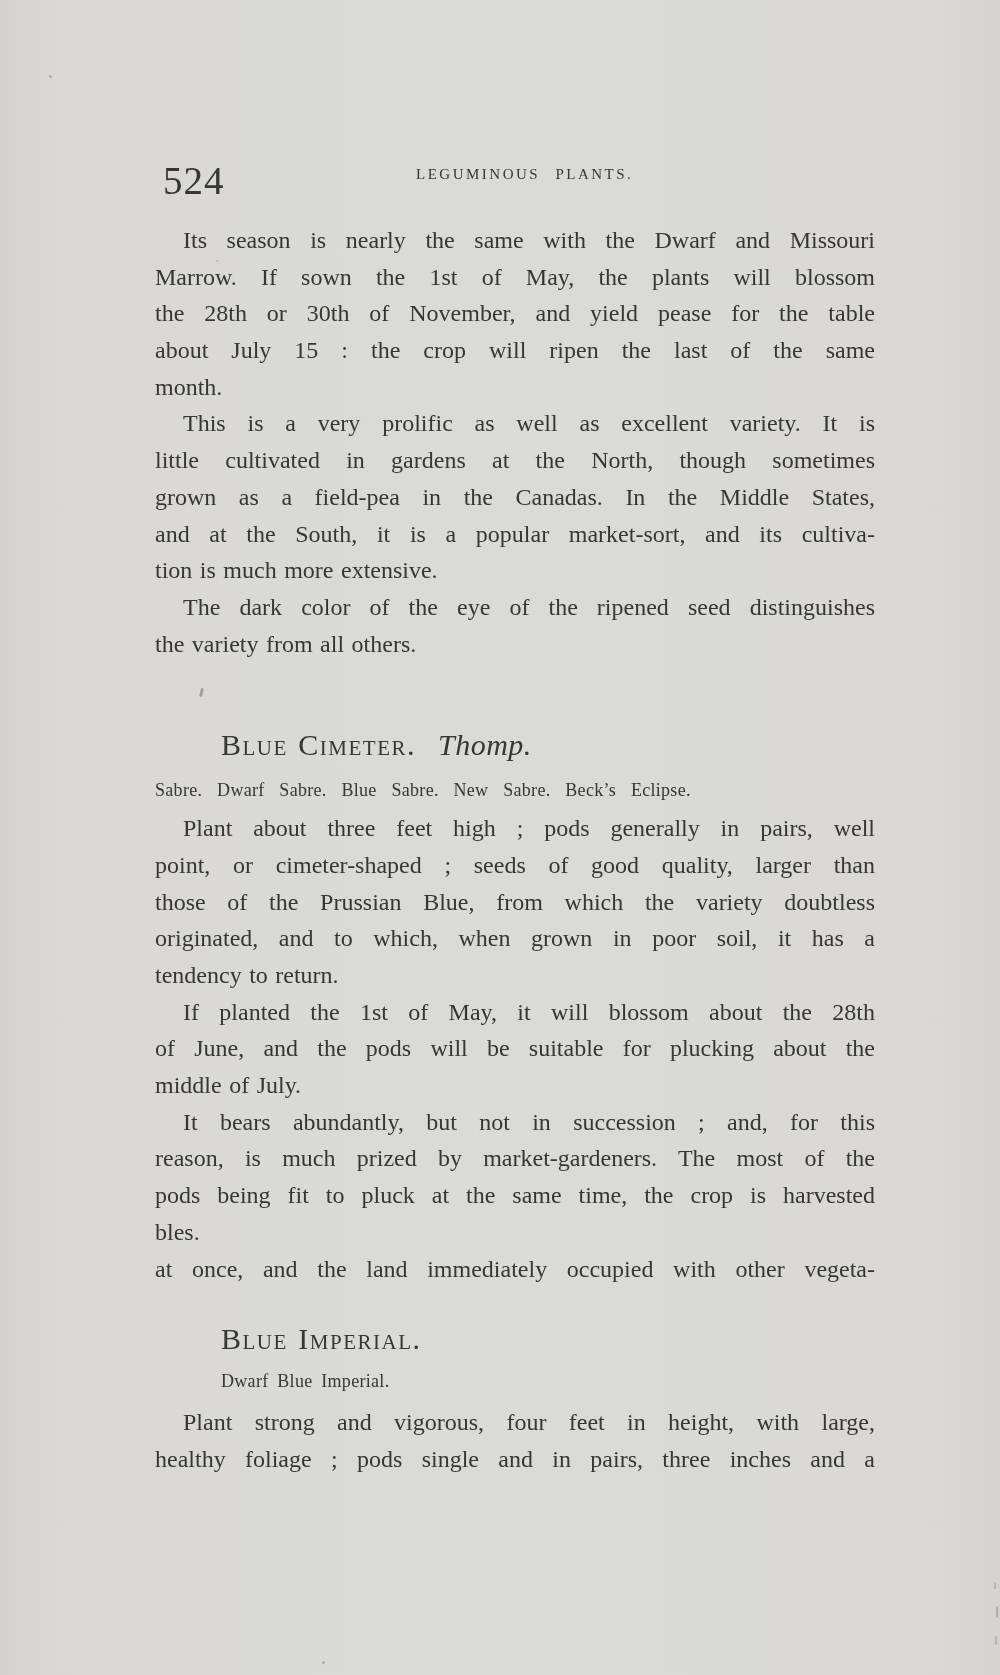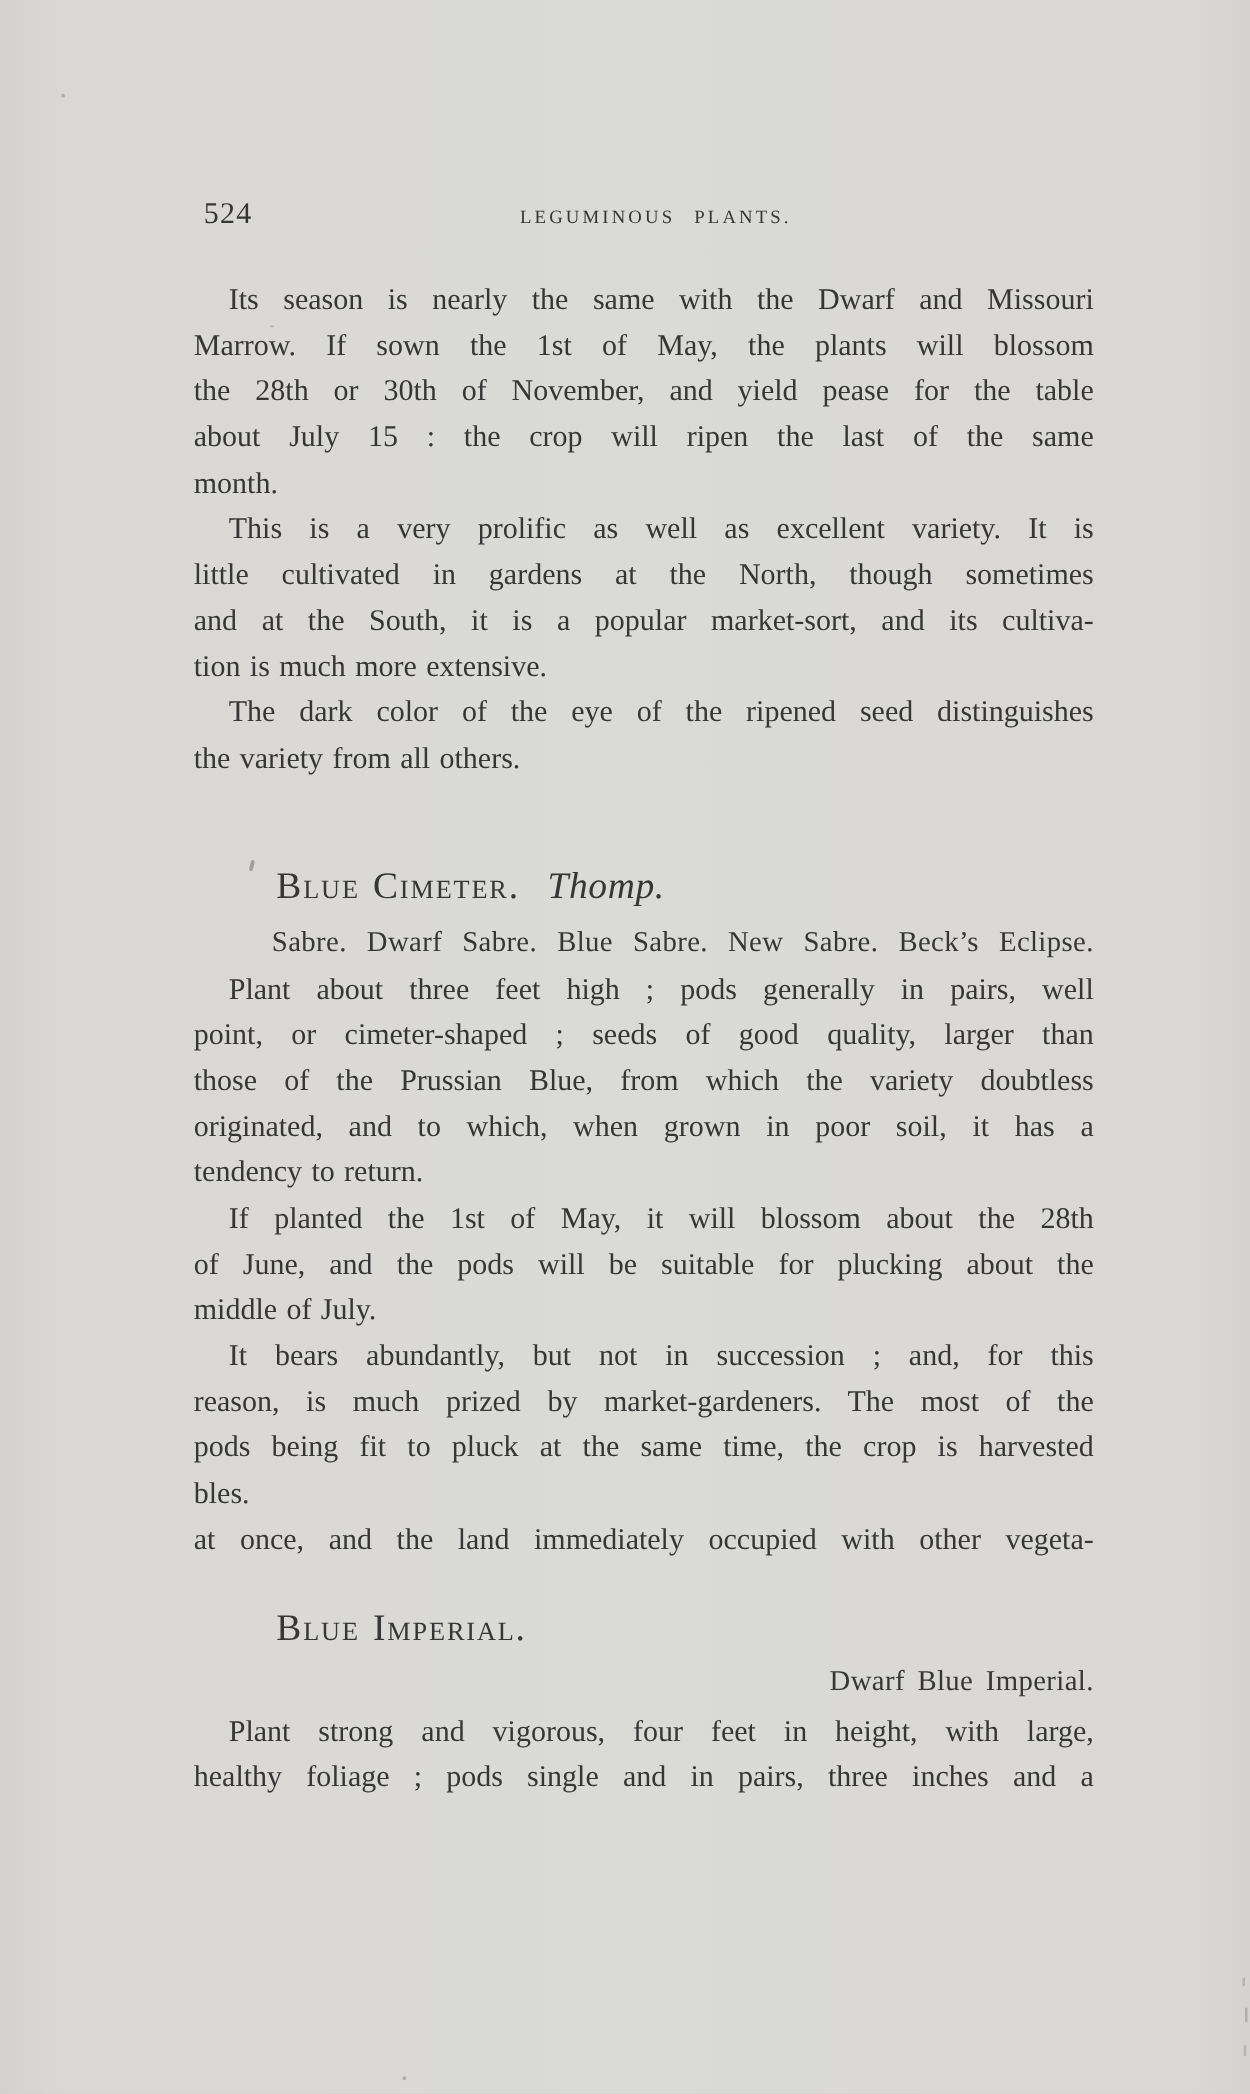--- a/index.html
+++ b/index.html
@@ -15,21 +15,21 @@
     background: linear-gradient(90deg, #d3d2cf 0%, #d9d8d5 5%, #dadad7 50%, #d9d8d5 95%, #d4d3d0 100%);
     color: #363636;
     font-family: "Liberation Serif", "DejaVu Serif", serif;
     overflow: hidden;
   }
   
   .page-number {
     position: absolute;
     left: 163px;
     top: 158px;
-    font-size: 24px;
+    font-size: 39px;
     letter-spacing: 1px;
   }
   .running-head {
     position: absolute;
     left: 416px;
     top: 166px;
     font-size: 15px;
     letter-spacing: 2.5px;
     word-spacing: 9px;
   }
@@ -60,22 +60,22 @@
     letter-spacing: 1.5px;
     white-space: nowrap;
   }
   .sc { font-variant: small-caps; }
   .authority {
     font-style: italic;
     margin-left: 22px;
     letter-spacing: 0.5px;
   }
   .synonyms {
-    text-align: right;
-    font-size: 23px;
+    text-align: left;
+    font-size: 18px;
     line-height: 28px;
     word-spacing: 10px;
     letter-spacing: 0.3px;
     white-space: nowrap;
   }
   
   #block-3  { margin-top: 63px; }
   #block-4  { margin-top: 11px; }
   #block-5  { margin-top: 6px; }
   #block-8  { margin-top: 32px; }
@@ -108,20 +108,21 @@
       <div id="block-0" class="paragraph">
         <div class="line first">Its season is nearly the same with the Dwarf and Missouri</div>
         <div class="line">Marrow. If sown the 1st of May, the plants will blossom</div>
         <div class="line">the 28th or 30th of November, and yield pease for the table</div>
         <div class="line">about July 15 : the crop will ripen the last of the same</div>
         <div class="line last">month.</div>
       </div>
       <div id="block-1" class="paragraph">
         <div class="line first">This is a very prolific as well as excellent variety. It is</div>
         <div class="line">little cultivated in gardens at the North, though sometimes</div>
+        <div class="line">grown as a field-pea in the Canadas. In the Middle States,</div>
         <div class="line">and at the South, it is a popular market-sort, and its cultiva-</div>
         <div class="line last">tion is much more extensive.</div>
       </div>
       <div id="block-2" class="paragraph">
         <div class="line first">The dark color of the eye of the ripened seed distinguishes</div>
         <div class="line last">the variety from all others.</div>
       </div>
       <div id="block-3" class="section-heading"><span class="sc">Blue Cimeter.</span><span class="authority">Thomp.</span></div>
       <div id="block-4" class="synonyms">Sabre. Dwarf Sabre. Blue Sabre. New Sabre. Beck’s Eclipse.</div>
       <div id="block-5" class="paragraph">

